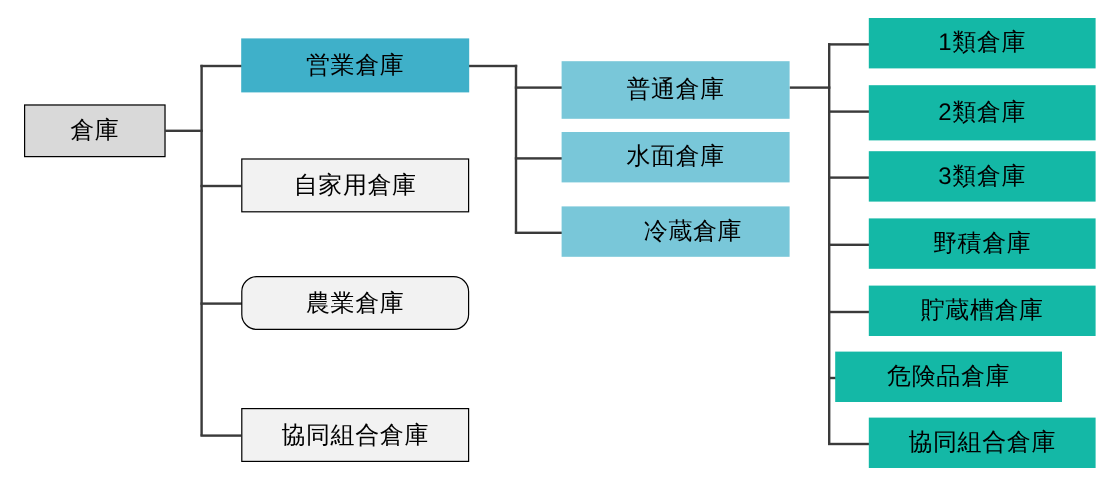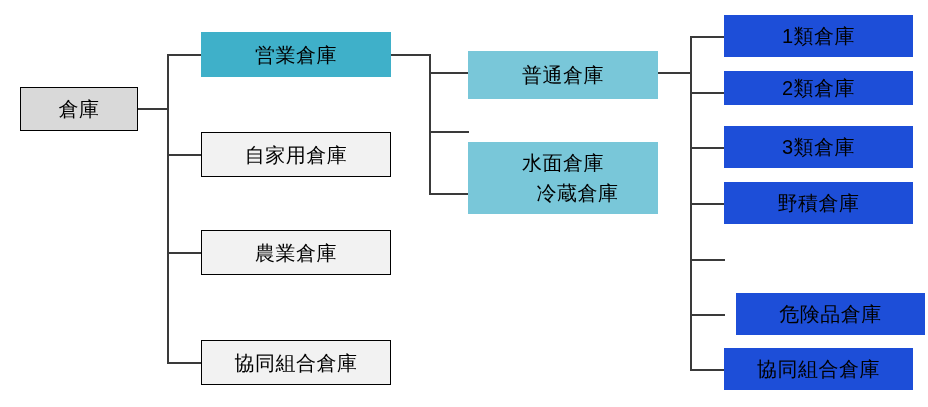--- a/index.html
+++ b/index.html
@@ -39,21 +39,21 @@
   }
   .node.teal-dark {
     background: #3fb0c9;
     border: none;
   }
   .node.teal-mid {
     background: #79c7d9;
     border: none;
   }
   .node.teal-light {
-    background: #1d4ed8;
+    background: #14b8a6;
     border: none;
   }
   .edge {
     position: absolute;
     background: #3a3a3a;
   }
   .edge.v { width: 1.6px; }
   .edge.h { height: 1.6px; }
 </style>
 </head>
@@ -87,49 +87,52 @@
   <div class="node teal-dark" style="left:201px; top:32px; width:190px; height:45px;">
     <span>営業倉庫</span>
   </div>
 
   <div class="node root" style="left:20px; top:87px; width:118px; height:44px;">
     <span>倉庫</span>
   </div>
   <div class="node plain" style="left:201px; top:132px; width:190px; height:45px;text-align:center;">
     <span>自家用倉庫</span>
   </div>
-  <div class="node plain" style="left:201px; top:230px; width:190px; height:45px;">
+  <div class="node plain" style="left:201px; top:230px; width:190px; height:45px;border-radius:13px;">
     <span>農業倉庫</span>
   </div>
   <div class="node plain" style="left:201px; top:340px; width:190px; height:45px;">
     <span>協同組合倉庫</span>
   </div>
 
   <div class="node teal-mid" style="left:468px; top:51px; width:190px; height:48px;">
     <span>普通倉庫</span>
   </div>
-  <div class="node teal-mid" style="left:468px; top:110px; width:190px; height:42px;margin-top:32px;">
+  <div class="node teal-mid" style="left:468px; top:110px; width:190px; height:42px;">
     <span>水面倉庫</span>
   </div>
   <div class="node teal-mid" style="left:468px; top:172px; width:190px; height:42px;padding-left:29px;">
     <span>冷蔵倉庫</span>
   </div>
 
   <div class="node teal-light" style="left:724px; top:15px; width:189px; height:42px;">
     <span>1類倉庫</span>
   </div>
-  <div class="node teal-light" style="left:724px; top:71px; width:189px; height:34px;">
+  <div class="node teal-light" style="left:724px; top:71px; width:189px; height:46px;">
     <span>2類倉庫</span>
   </div>
   <div class="node teal-light" style="left:724px; top:126px; width:189px; height:42px;">
     <span>3類倉庫</span>
   </div>
   <div class="node teal-light" style="left:724px; top:182px; width:189px; height:42px;">
     <span>野積倉庫</span>
   </div>
-  <div class="node teal-light" style="left:736px; top:293px; width:189px; height:42px;">
+  <div class="node teal-light" style="left:724px; top:238px; width:189px; height:42px;">
+    <span>貯蔵槽倉庫</span>
+  </div>
+  <div class="node teal-light" style="left:696px; top:293px; width:189px; height:42px;">
     <span>危険品倉庫</span>
   </div>
   <div class="node teal-light" style="left:724px; top:348px; width:189px; height:42px;">
     <span>協同組合倉庫</span>
   </div>
 
 </div>
 
 </body></html>

